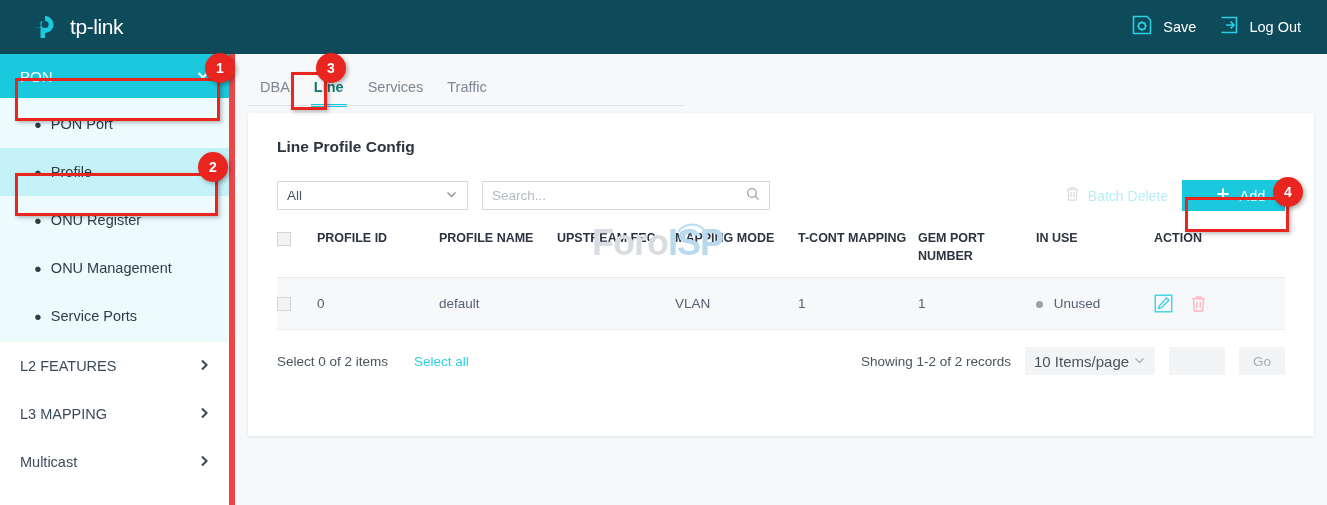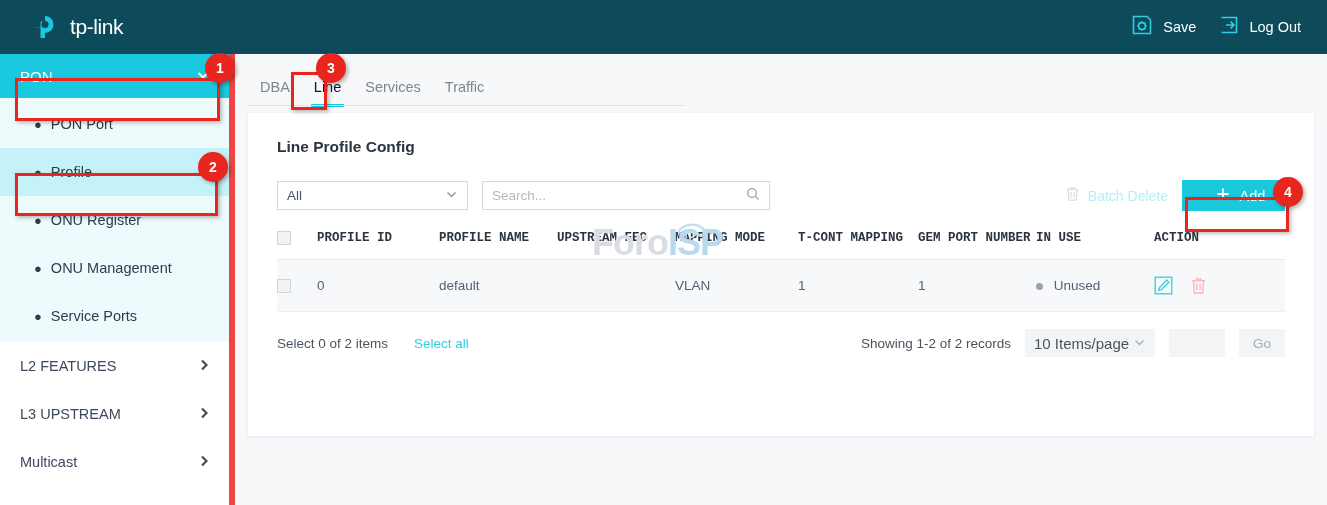--- a/index.html
+++ b/index.html
@@ -56,21 +56,21 @@
     position: relative;
   }
   .tabs::after {
     content: ""; position: absolute; left: 13px; bottom: 0; width: 437px;
     height: 1px; background: #dfe3e8;
   }
   .tab {
     font-size: 14.5px; color: #7c8794; padding: 0 12px 11px 12px;
     cursor: pointer; position: relative;
   }
-  .tab.active { color: #0f172a; }
+  .tab.active { color: #0f766e; font-weight: bold; }
   .tab.active::after {
     content: ""; position: absolute; left: 9px; right: 9px; bottom: -1px;
     height: 3px; background: #1ac9dd;
   }
 
   .card {
     margin: 7px 13px 0 13px; background: #ffffff; height: 323px;
     box-shadow: 0 1px 3px rgba(80,100,120,0.13); position: relative;
   }
   .card-title {
@@ -106,21 +106,21 @@
     width: 103px; height: 31px; display: flex; align-items: center;
     justify-content: center; gap: 9px; cursor: pointer; border: none;
     font-family: "Liberation Sans", sans-serif;
     padding-left: 13px;
   }
 
   
   table { width: calc(100% - 58px); margin: 18px 29px 0 29px; border-collapse: collapse; }
   thead th {
     text-align: left; font-size: 12.5px; font-weight: bold; color: #2b3440;
-    padding: 0 0 12px 0; vertical-align: top; line-height: 1.45; font-family: Liberation Mono, monospace;
+    padding: 0 0 12px 0; vertical-align: top; line-height: 1.45;
   }
   thead tr { border-bottom: 1px solid #e6eaee; }
   tbody td {
     font-size: 13.5px; color: #535f73; padding: 16px 0; background: #f7f8fa;
   }
   tbody tr { border-bottom: 1px solid #eceff2; }
   .cb {
     width: 14px; height: 14px; border: 1px solid #cfd5db; background: #f1f3f5;
     display: inline-block; vertical-align: middle; cursor: pointer;
   }
@@ -254,21 +254,21 @@
 
     <div class="nav-item">
       <span>L2 FEATURES</span>
       <span class="chev">
         <svg width="14" height="14" viewBox="0 0 14 14" fill="none" stroke="#3c4a5c" stroke-width="2.1">
           <path d="M5 2.5 L9.5 7 L5 11.5"></path>
         </svg>
       </span>
     </div>
     <div class="nav-item">
-      <span>L3 UPSTREAM</span>
+      <span>L3 MAPPING</span>
       <span class="chev">
         <svg width="14" height="14" viewBox="0 0 14 14" fill="none" stroke="#3c4a5c" stroke-width="2.1">
           <path d="M5 2.5 L9.5 7 L5 11.5"></path>
         </svg>
       </span>
     </div>
     <div class="nav-item">
       <span>Multicast</span>
       <span class="chev">
         <svg width="14" height="14" viewBox="0 0 14 14" fill="none" stroke="#3c4a5c" stroke-width="2.1">

